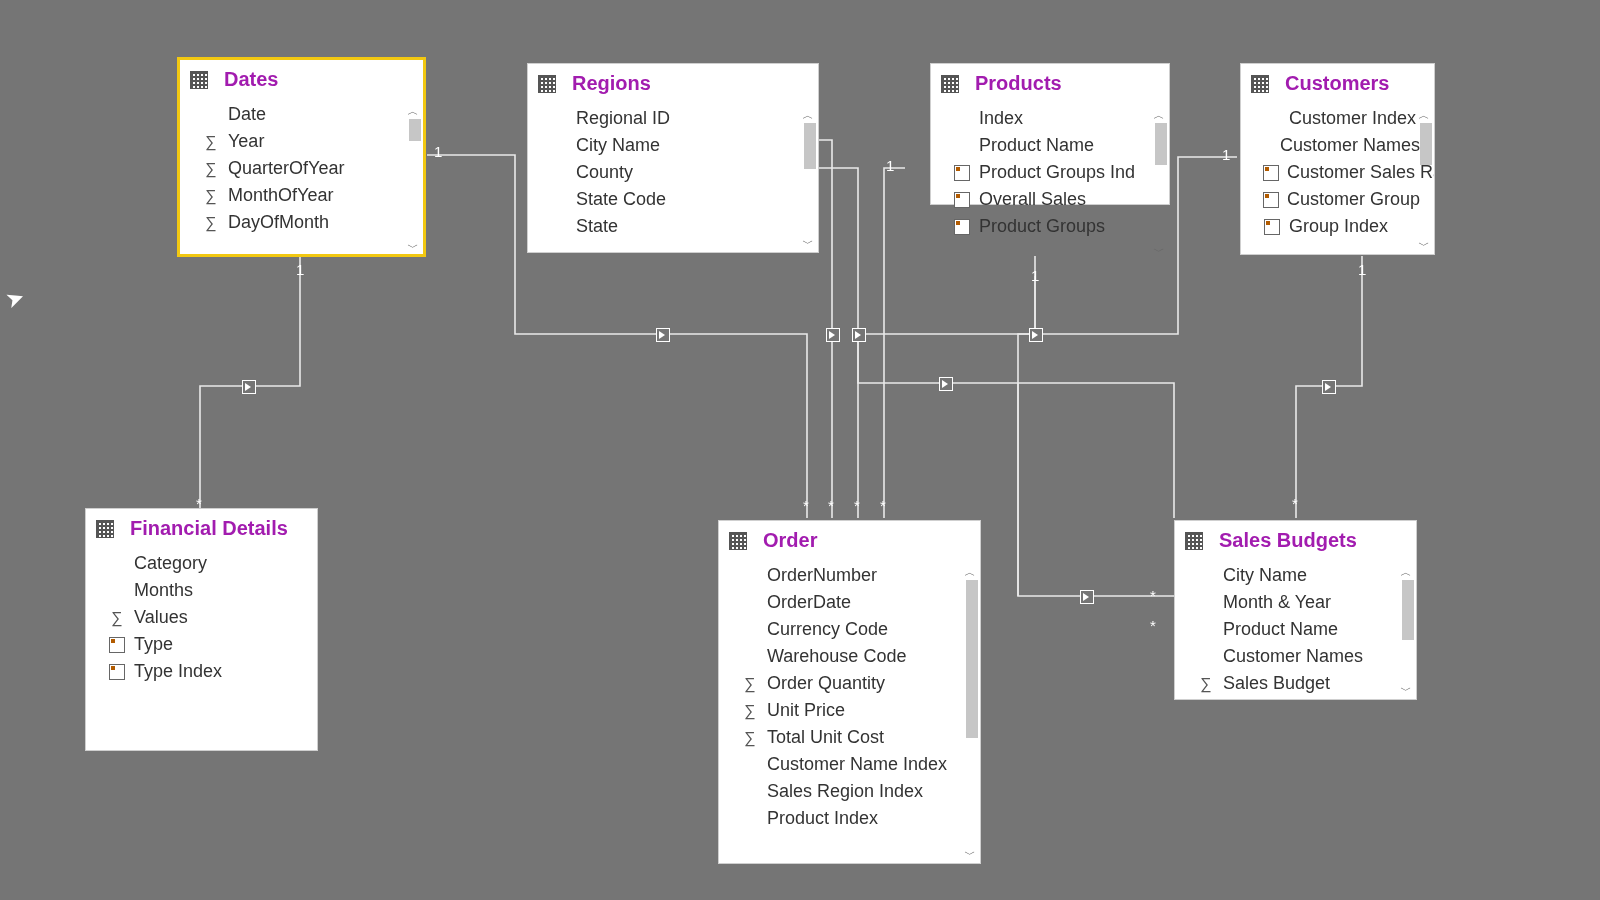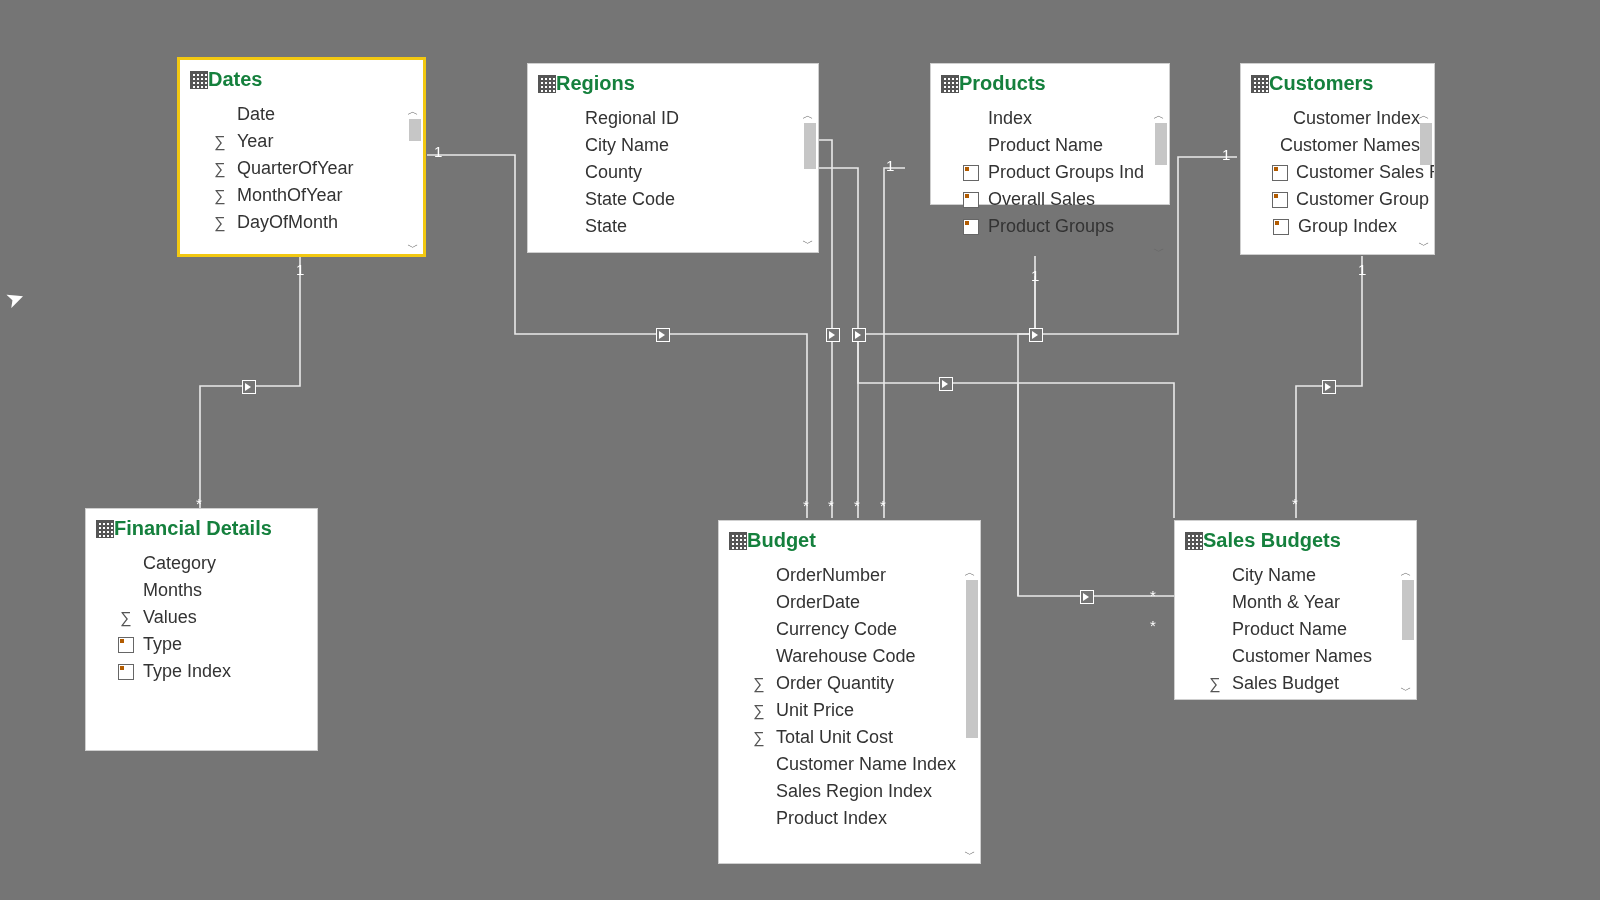--- a/index.html
+++ b/index.html
@@ -1,27 +1,27 @@
 <!DOCTYPE html>
 <html><head>
 <meta charset="utf-8">
 <style>
 html,body{margin:0;padding:0;width:1600px;height:900px;background:#757575;font-family:"Segoe UI",Arial,sans-serif;overflow:hidden}
 .canvas{position:relative;width:1600px;height:900px}
 
 
 .entity{position:absolute;background:#fff;border:1px solid #cfcfcf;box-sizing:border-box}
 .entity.selected{border:3px solid #f2c811}
-.entity .hdr{display:flex;align-items:center;gap:0;padding:8px 10px;font-weight:700;font-size:20px;color:#15803d}
+.entity .hdr{display:flex;align-items:center;gap:16px;padding:8px 10px;font-weight:700;font-size:20px;color:#a21caf}
 .entity .hdr .tbl-icon{width:16px;height:16px;display:inline-block;background:
   repeating-linear-gradient(to bottom,#555 0 2px,transparent 2px 4px),
   repeating-linear-gradient(to right,#555 0 2px,transparent 2px 4px);
   border:1px solid #555;background-color:#fff}
 .entity .body{position:relative}
-.entity .list{padding:2px 0 6px 9px;overflow:hidden}
+.entity .list{padding:2px 0 6px 0;overflow:hidden}
 .entity .row{display:flex;align-items:center;gap:8px;padding:3px 14px 3px 22px;font-size:18px;color:#333;white-space:nowrap}
 .entity .row .icon{width:18px;display:inline-flex;justify-content:center;color:#555;font-size:16px}
 .entity .row .icon .calc{width:14px;height:14px;border:1px solid #666;display:inline-block;position:relative;background:#fff}
 .entity .row .icon .calc::before{content:"";position:absolute;left:1px;top:1px;width:4px;height:4px;background:#b25b00}
 .scrollbar{position:absolute;right:2px;top:4px;bottom:4px;width:16px}
 .scrollbar .chev{width:16px;height:16px;display:flex;align-items:center;justify-content:center;color:#666;font-size:11px;line-height:1;cursor:default}
 .scrollbar .thumb{position:absolute;left:2px;width:12px;background:#c6c6c6}
 .scrollbar .track{position:absolute;left:2px;width:12px;top:16px;bottom:16px}
 
 
@@ -290,21 +290,21 @@
             </span>
             <span>Type Index</span>
           </div>
         </div>
     </div>
   </div>
 
   <div class="entity" style="left:718px;top:520px;width:263px;height:344px">
     <div class="hdr">
       <span class="tbl-icon"></span>
-      <span>Budget</span>
+      <span>Order</span>
     </div>
     <div class="body">
       <div class="list" id="list-sales" style="height:298px">
           <div class="row">
             <span class="icon"></span>
             <span>OrderNumber</span>
           </div>
           <div class="row">
             <span class="icon"></span>
             <span>OrderDate</span>

